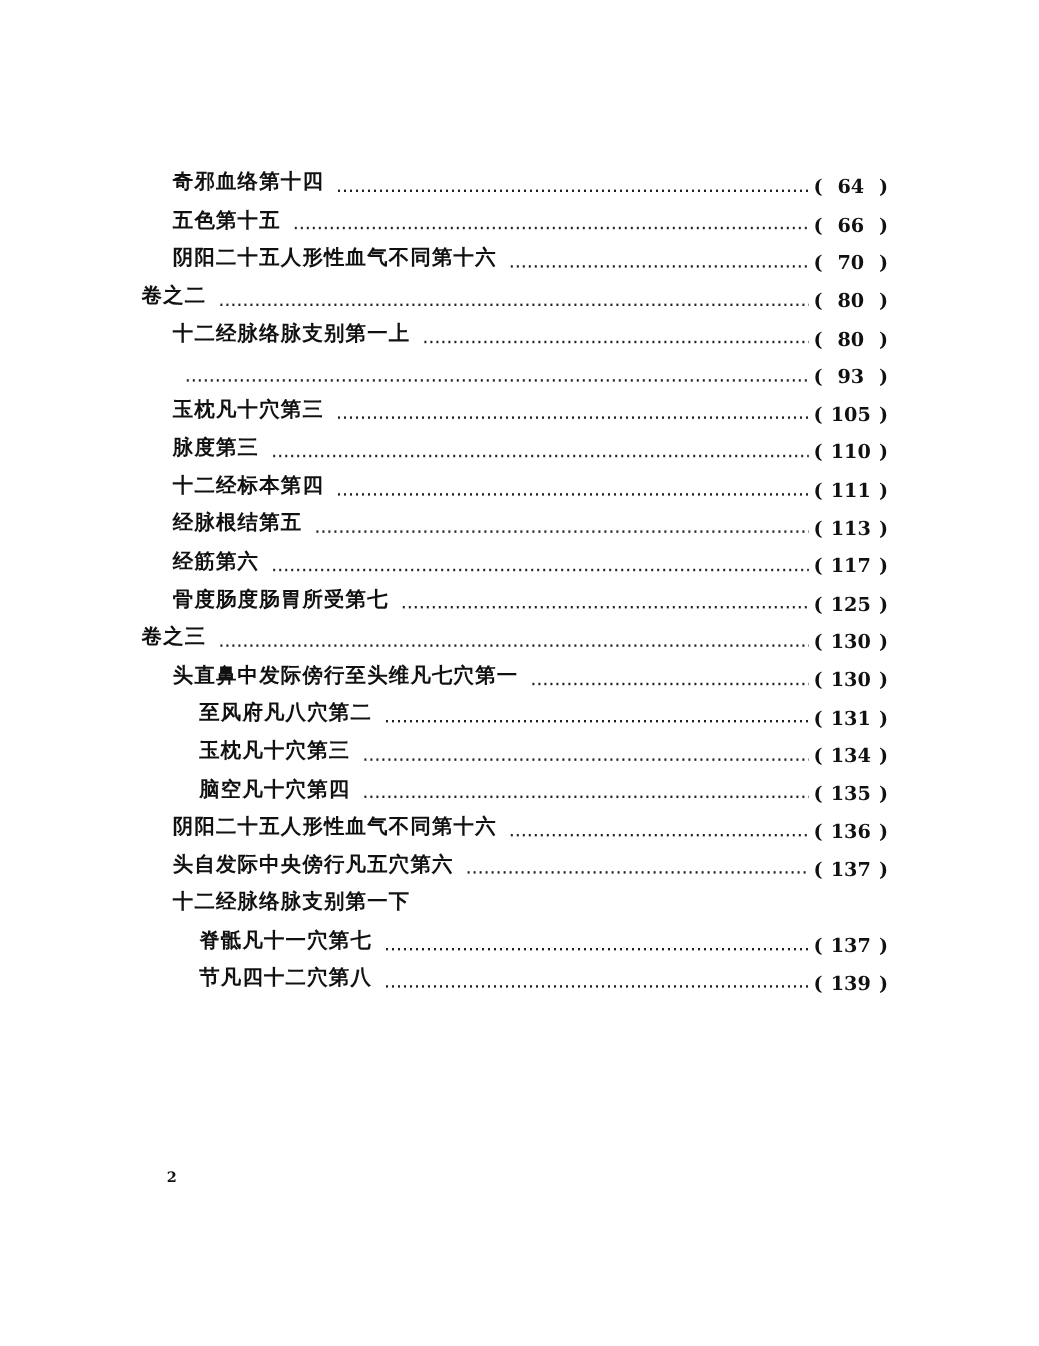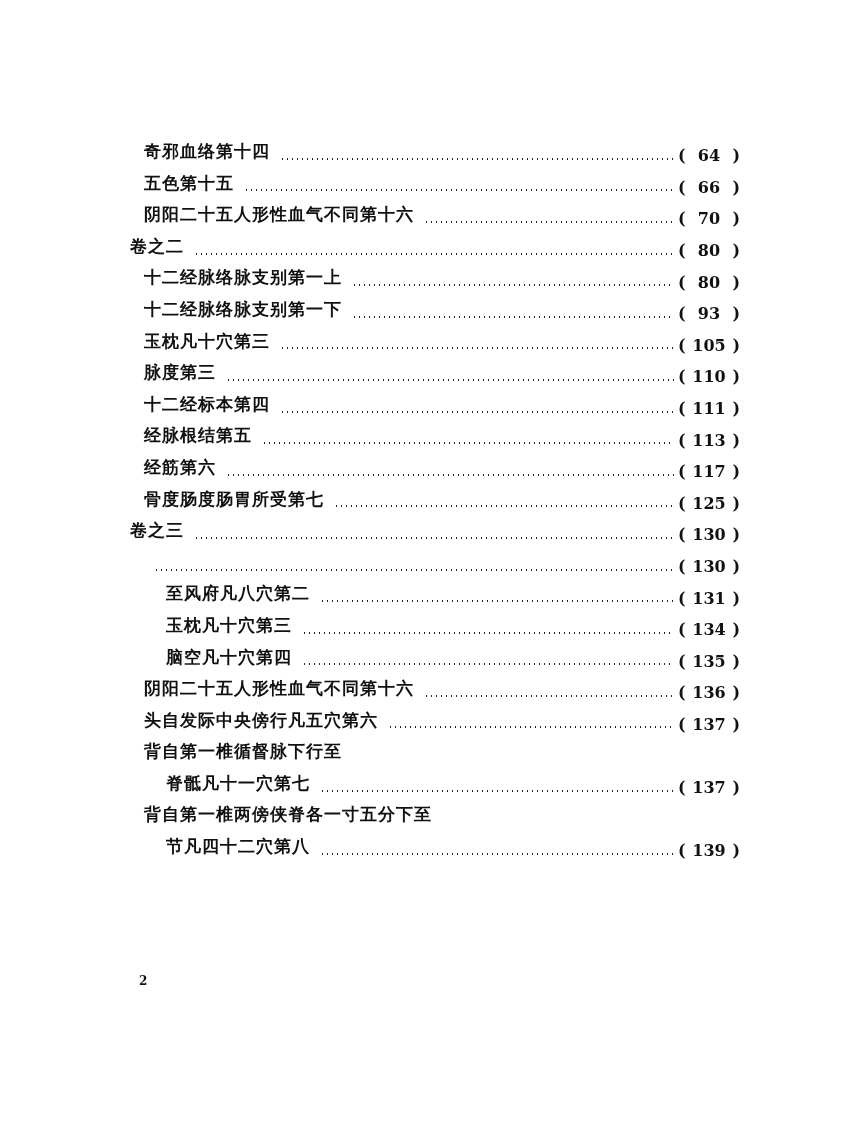--- a/index.html
+++ b/index.html
@@ -6,21 +6,21 @@
   body {
     width: 866px; height: 1122px; background: #ffffff; position: relative; overflow: hidden;
     font-family: "DejaVu Serif", "Liberation Serif", serif; color: #111;
   }
   .page { position: absolute; left: 0; top: 0; width: 866px; height: 1122px; }
   .toc { position: absolute; left: 118px; top: 140px; width: 622px; }
   .row {
     position: relative; height: 31.6px; display: flex; 
     font-size: 17px; font-weight: bold; white-space: nowrap;
   }
-  .row.l0 { padding-left: 0; margin-left: 12px; }
+  .row.l0 { padding-left: 0; }
   .row.l1 { padding-left: 26px; }
   .row.l2 { padding-left: 48px; }
   .title { flex: 0 0 auto; letter-spacing: 1px; }
   .leader {
     flex: 1 1 auto; margin: 0 4px 0 10px; height: 2px; align-self: center; margin-top: 6px;
     background-image: radial-gradient(circle, #222 0.9px, transparent 1.1px);
     background-size: 5px 2px; background-repeat: repeat-x;
   }
   .pageno {
     flex: 0 0 auto; display: inline-flex; align-items: center; font-family: "DejaVu Serif", serif;
@@ -75,21 +75,20 @@
       <div class="row l1">
         <span class="title">十二经脉络脉支别第一上</span>
         <span class="leader"></span>
         <span class="pageno">
           <span>(</span>
           <span class="num">80</span>
           <span>)</span>
         </span>
       </div>
       <div class="row l1">
-        <span class="title">十二经脉络脉支别第一下</span>
         <span class="leader"></span>
         <span class="pageno">
           <span>(</span>
           <span class="num">93</span>
           <span>)</span>
         </span>
       </div>
       <div class="row l1">
         <span class="title">玉枕凡十穴第三</span>
         <span class="leader"></span>
@@ -147,20 +146,21 @@
       <div class="row l0">
         <span class="title">卷之三</span>
         <span class="leader"></span>
         <span class="pageno">
           <span>(</span>
           <span class="num">130</span>
           <span>)</span>
         </span>
       </div>
       <div class="row l1">
+        <span class="title">头直鼻中发际傍行至头维凡七穴第一</span>
         <span class="leader"></span>
         <span class="pageno">
           <span>(</span>
           <span class="num">130</span>
           <span>)</span>
         </span>
       </div>
       <div class="row l2">
         <span class="title">至风府凡八穴第二</span>
         <span class="leader"></span>
@@ -200,33 +200,30 @@
       <div class="row l1">
         <span class="title">头自发际中央傍行凡五穴第六</span>
         <span class="leader"></span>
         <span class="pageno">
           <span>(</span>
           <span class="num">137</span>
           <span>)</span>
         </span>
       </div>
       <div class="row l1">
-        <span class="title">背自第一椎循督脉下行至</span>
+        <span class="title">十二经脉络脉支别第一下</span>
       </div>
       <div class="row l2">
         <span class="title">脊骶凡十一穴第七</span>
         <span class="leader"></span>
         <span class="pageno">
           <span>(</span>
           <span class="num">137</span>
           <span>)</span>
         </span>
-      </div>
-      <div class="row l1">
-        <span class="title">背自第一椎两傍侠脊各一寸五分下至</span>
       </div>
       <div class="row l2">
         <span class="title">节凡四十二穴第八</span>
         <span class="leader"></span>
         <span class="pageno">
           <span>(</span>
           <span class="num">139</span>
           <span>)</span>
         </span>
       </div>

